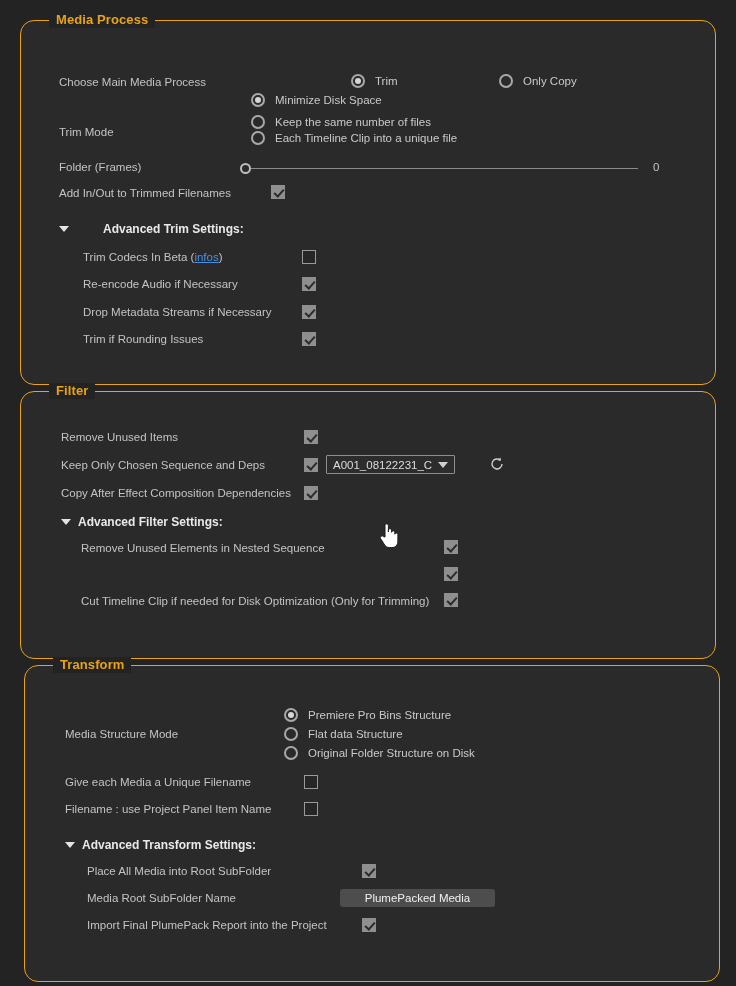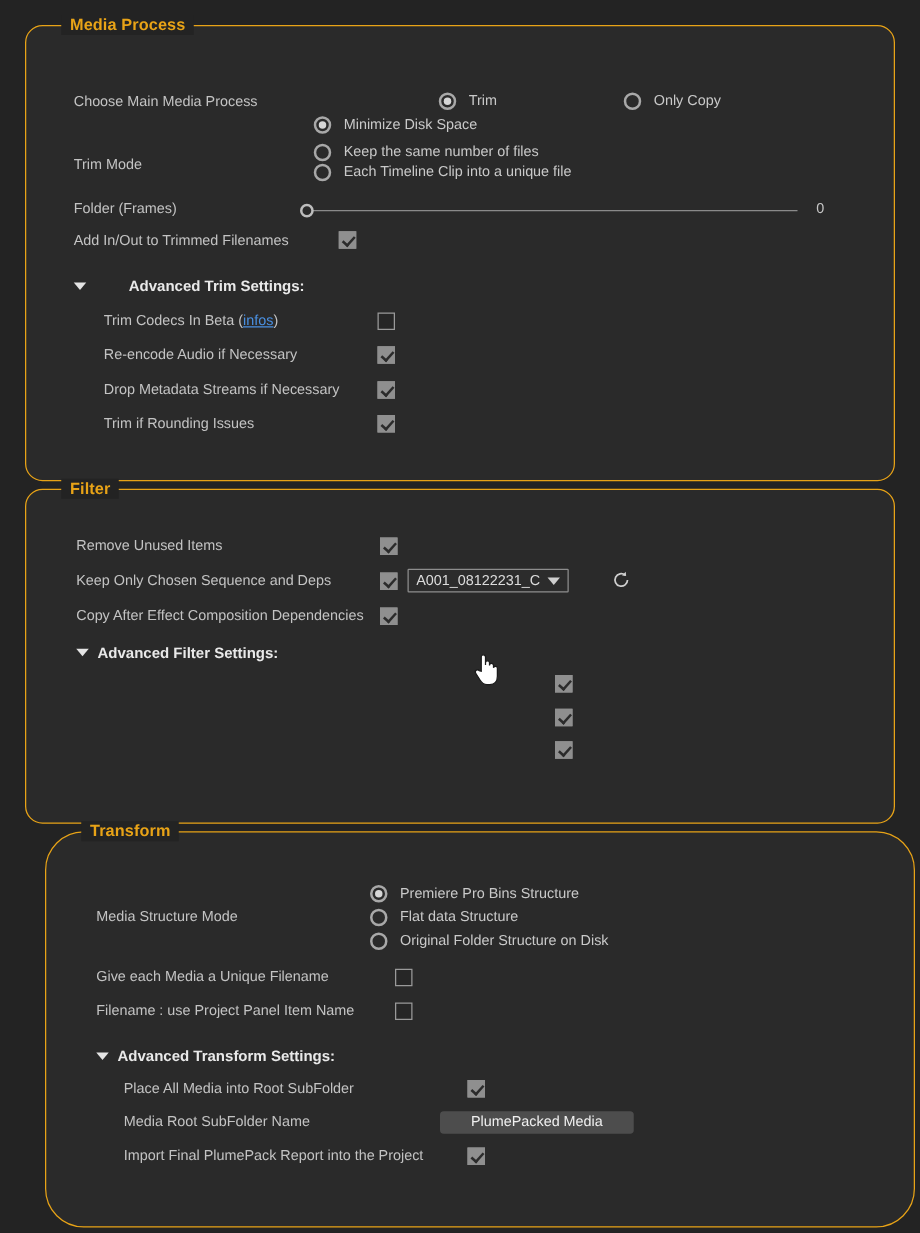--- a/index.html
+++ b/index.html
@@ -313,30 +313,36 @@
     <div class="row" style="left:40px; top:95px;">
       <span class="label">Copy After Effect Composition Dependencies</span>
     </div>
     <div class="cb on" style="position:absolute; left:283px; top:94px;"></div>
 
     <div class="disclosure" style="left:40px; top:123px;">
       <span class="tri"></span>
       <span>Advanced Filter Settings:</span>
     </div>
 
+    <div class="row" style="left:60px; top:150px;">
+      <span class="label">Remove Unused Elements in Nested Sequence</span>
+    </div>
     <div class="cb on" style="position:absolute; left:423px; top:148px;"></div>
 
     <div class="cb on" style="position:absolute; left:423px; top:175px;"></div>
 
+    <div class="row" style="left:60px; top:203px;">
+      <span class="label">Cut Timeline Clip if needed for Disk Optimization (Only for Trimming)</span>
+    </div>
     <div class="cb on" style="position:absolute; left:423px; top:201px;"></div>
 
   </div>
 </div>
 
-<div class="group" style="left:36px; top:665px; width:696px; height:317px;border-radius:31px;">
+<div class="group" style="left:24px; top:665px; width:696px; height:317px;">
   <div class="group-title">Transform</div>
   <div class="group-body">
 
     <div class="row" style="left:40px; top:62px;">
       <span class="label">Media Structure Mode</span>
     </div>
 
     <div class="row" style="left:259px; top:42px;">
       <span class="radio on"></span>
       <span class="radio-label">Premiere Pro Bins Structure</span>

